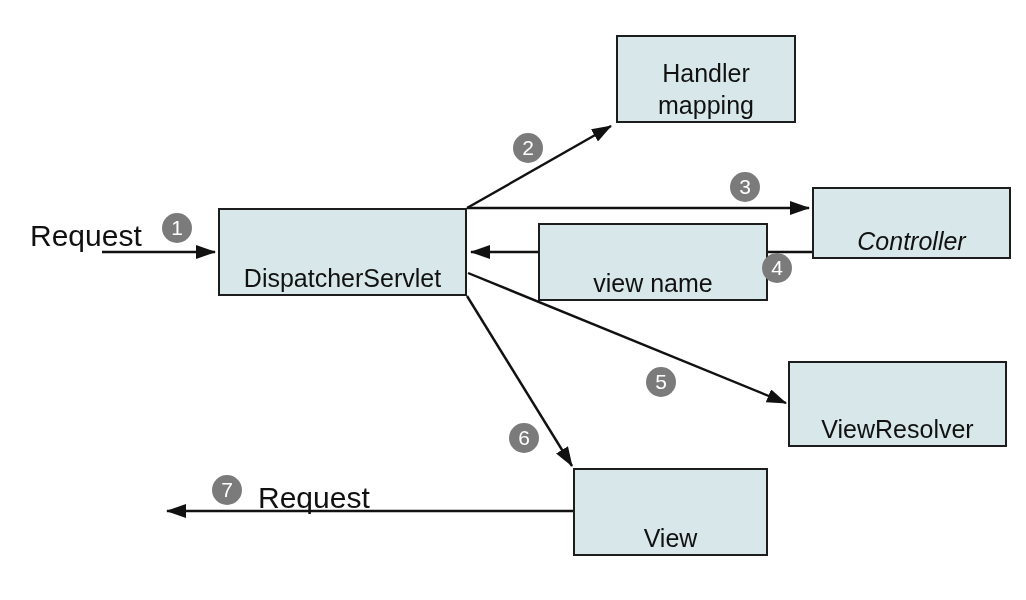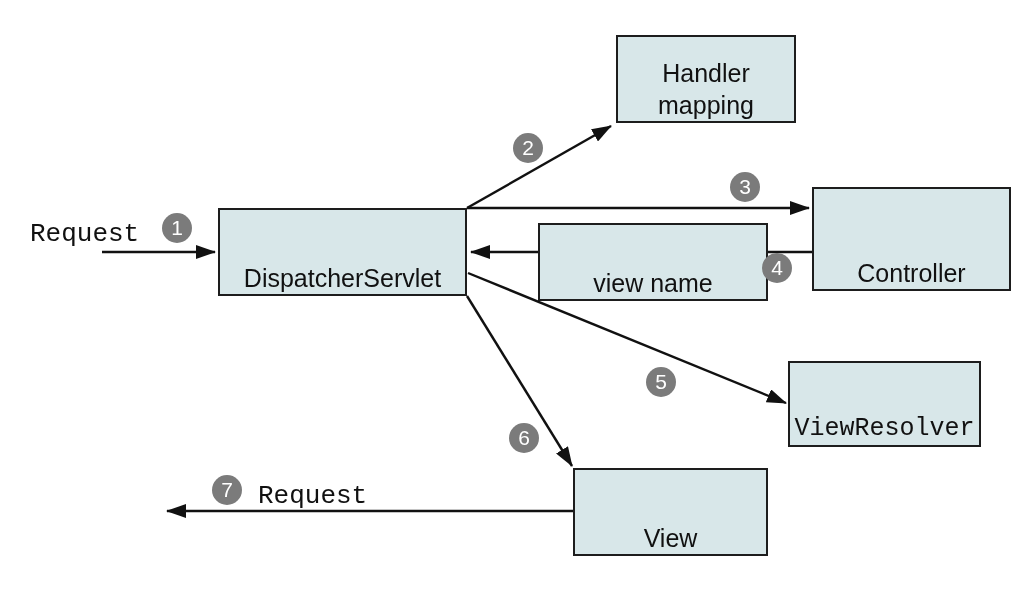--- a/index.html
+++ b/index.html
@@ -29,43 +29,43 @@
   .box {
     position: absolute; z-index: 1;
     background: var(--box-fill);
     border: 2.5px solid var(--box-border);
     color: var(--text);
     display: flex; flex-direction: column; align-items: center; justify-content: flex-end;
     font-size: 25px; line-height: 32px; text-align: center;
   }
   .box-dispatcher   { left: 218px; top: 208px; width: 249px; height: 88px; }
   .box-handler      { left: 616px; top:  35px; width: 180px; height: 88px; }
-  .box-controller   { left: 812px; top: 187px; width: 199px; height: 104px; }
+  .box-controller   { left: 812px; top: 187px; width: 199px; height: 72px; font-style: italic; }
   .box-model        { left: 538px; top: 223px; width: 230px; height: 78px; }
-  .box-viewresolver { left: 788px; top: 361px; width: 193px; height: 86px; font-family: Liberation Mono, monospace; }
+  .box-viewresolver { left: 788px; top: 361px; width: 219px; height: 86px; }
   .box-view         { left: 573px; top: 468px; width: 195px; height: 88px; }
 
   
   .step {
     position: absolute; z-index: 3;
     width: 30px; height: 30px; border-radius: 50%;
     background: var(--step-circle); color: var(--step-number);
     display: flex; align-items: center; justify-content: center;
     font-size: 21px;
   }
   .step-1 { left: 162px; top: 213px; }
   .step-2 { left: 513px; top: 133px; }
   .step-3 { left: 730px; top: 172px; }
   .step-4 { left: 762px; top: 253px; }
   .step-5 { left: 646px; top: 367px; }
   .step-6 { left: 509px; top: 423px; }
   .step-7 { left: 212px; top: 475px; }
 
   
-  .flow-label { position: absolute; z-index: 1; color: var(--text); font-size: 26px; font-family: Liberation Mono, monospace; }
+  .flow-label { position: absolute; z-index: 1; color: var(--text); font-size: 30px; }
   .label-request  { left:  30px; top: 219px; }
   .label-response { left: 258px; top: 481px; }
 </style>
 </head>
 <body>
 
 <div id="stage">
 
   <svg id="arrows" viewBox="0 0 1026 600" xmlns="http://www.w3.org/2000/svg">
     <defs>

